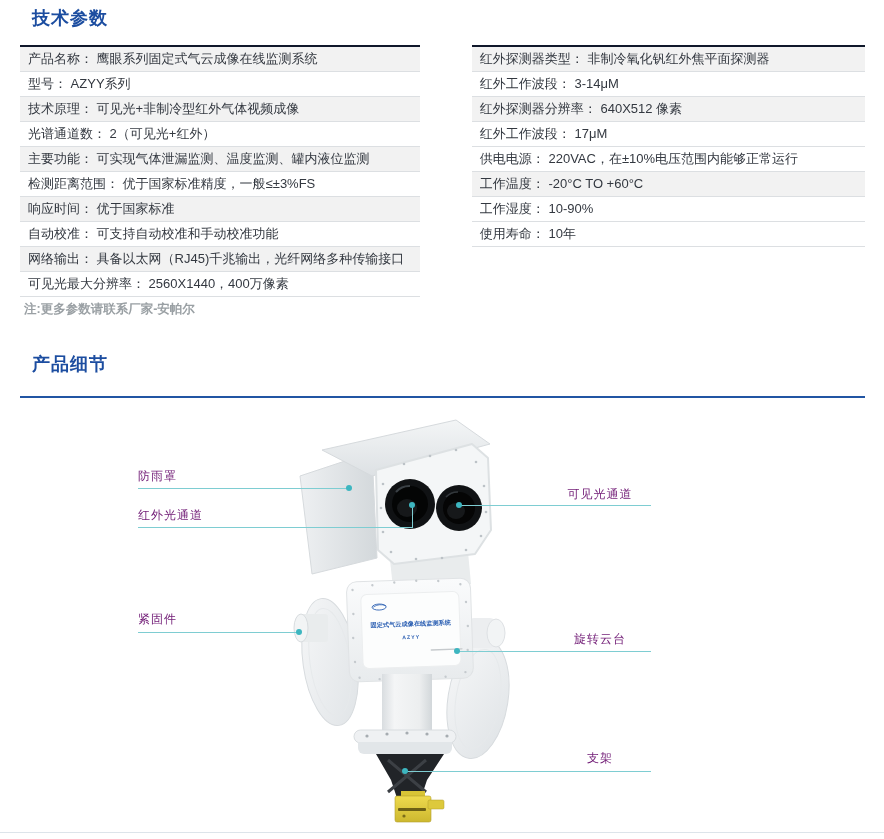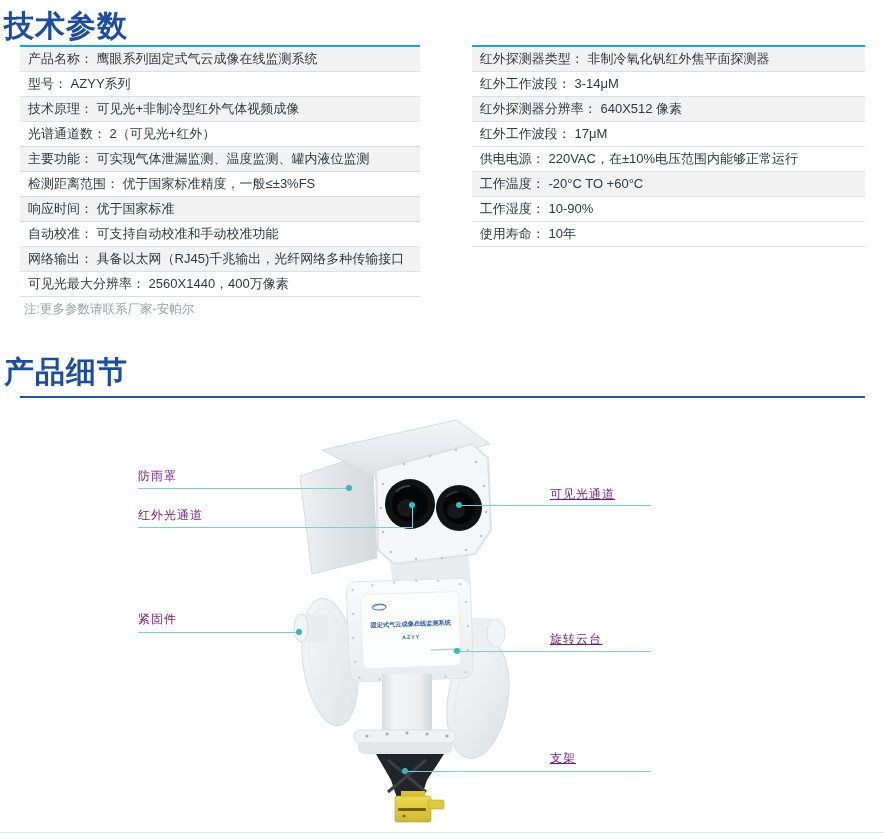--- a/index.html
+++ b/index.html
@@ -2,54 +2,54 @@
 <html><head>
 <meta charset="utf-8">
 <style>
   html,body{margin:0;padding:0;}
   body{
     width:884px;height:839px;position:relative;background:#ffffff;
     font-family:"Liberation Sans","DejaVu Sans",sans-serif;
     overflow:hidden;
   }
   .section-title{
-    position:absolute;left:4px;margin:0;
-    font-size:30px;font-weight:bold;color:#1c4da0;letter-spacing:1px;
+    position:absolute;left:32px;margin:0;
+    font-size:18px;font-weight:bold;color:#1c4da0;letter-spacing:1px;
   }
   #title-tech{top:6px;}
   #title-details{top:352px;}
   .title-underline{
     position:absolute;left:20px;top:396px;width:845px;height:2px;background:#2155a3;
   }
   .tables{
     position:absolute;left:20px;top:45px;width:845px;
     display:flex;gap:12px;
   }
-  .spec-table{border-top:2px solid #0ea5e9;}
+  .spec-table{border-top:2px solid #0f172a;}
   .spec-table.left{width:420px;}
   .spec-table.right{width:413px;margin-left:40px;}
   .spec-row{
     height:24px;line-height:24px;padding-left:8px;
     border-bottom:1px solid #dcdfe2;
     font-size:13px;color:#333840;
     white-space:nowrap;overflow:hidden;
   }
   .spec-row.alt{background:#f2f2f2;}
   .note{
     position:absolute;left:24px;top:301px;
-    font-size:12.5px;color:#9aa0a4;
+    font-size:12.5px;color:#9aa0a4;font-weight:bold;
   }
   .bottom-line{
     position:absolute;left:0;top:832px;width:884px;height:1px;background:#dde4ea;
   }
   
   .co-label{
     position:absolute;font-size:12px;color:#701a75;letter-spacing:1px;
   }
-  .co-label.right{width:100px;text-align:left;text-decoration:underline;}
+  .co-label.right{width:100px;text-align:center;}
   .co-line{
     position:absolute;height:1px;background:#7ecdd2;
   }
   .co-line-v{
     position:absolute;width:1px;background:#7ecdd2;
   }
   .co-dot{
     position:absolute;width:6px;height:6px;border-radius:50%;background:#3db6c0;
   }
   #device-svg{position:absolute;left:270px;top:412px;}

